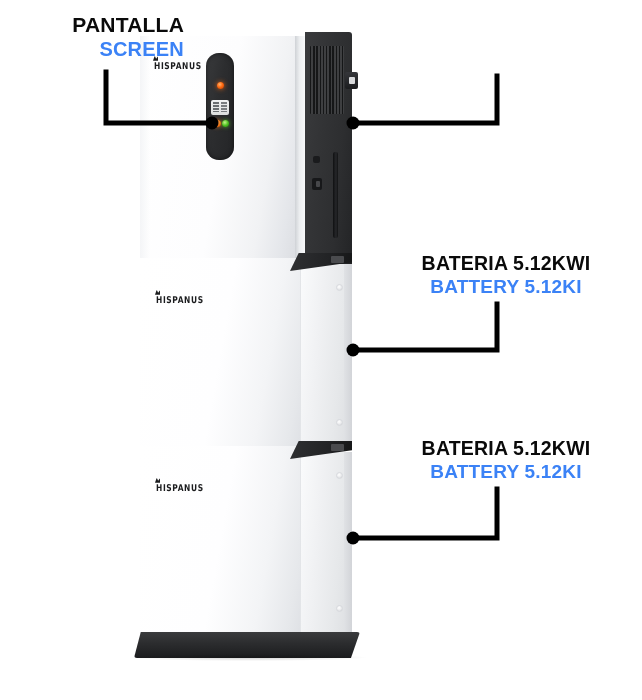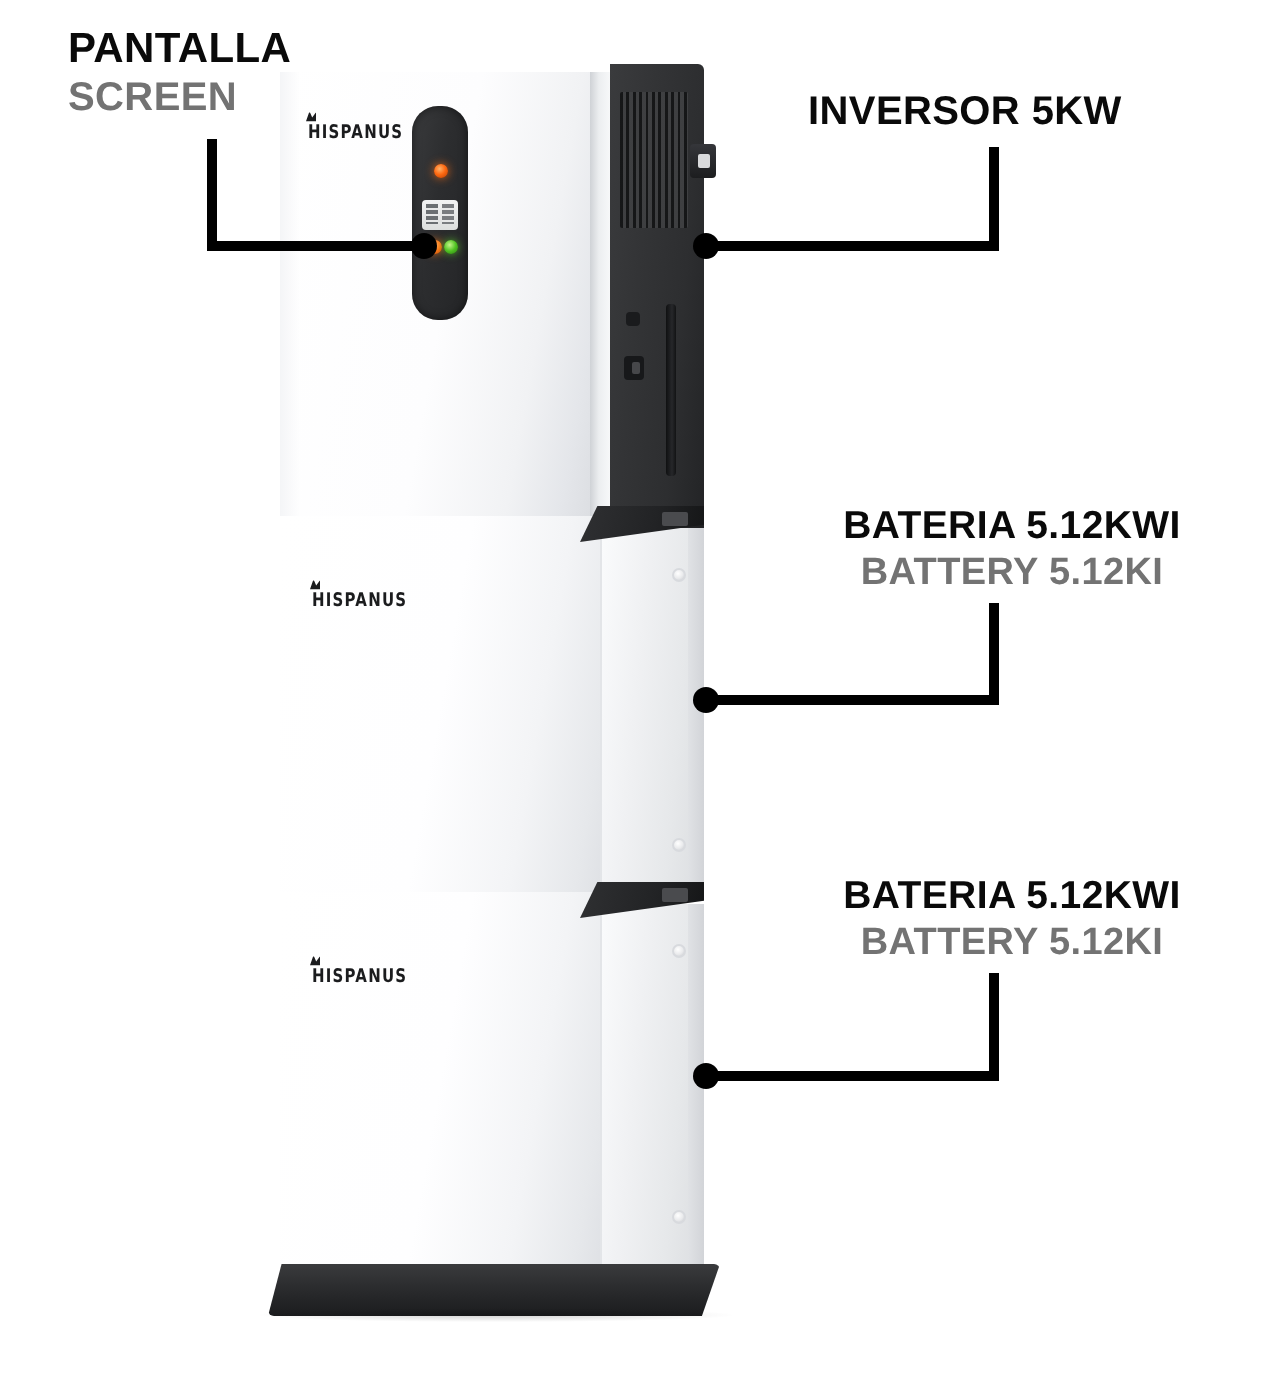--- a/index.html
+++ b/index.html
@@ -20,25 +20,25 @@
 
   
   .callout { position: absolute; white-space: nowrap; }
   .callout .line1 {
     font-weight: bold;
     color: #0a0a0a;
     letter-spacing: .2px;
   }
   .callout .line2 {
     font-weight: bold;
-    color: #737373;
+    color: #3b82f6;
     letter-spacing: .2px;
   }
 
-  #callout-screen      { left: 34px;  top: 12px;  text-align: left; width: 150px; }
+  #callout-screen      { left: 34px;  top: 12px;  text-align: right; width: 150px; }
   #callout-screen .line1 { font-size: 21px; line-height: 25px; }
   #callout-screen .line2 { font-size: 20px; line-height: 24px; }
 
   #callout-inverter    { left: 404px; top: 44px;  width: 200px; text-align: left; }
   #callout-inverter .line1 { font-size: 20px; line-height: 24px; }
 
   #callout-battery-1   { left: 396px; top: 252px; width: 220px; text-align: center; }
   #callout-battery-1 .line1 { font-size: 19.5px; line-height: 23px; }
   #callout-battery-1 .line2 { font-size: 19px;  line-height: 23px; }
 
@@ -391,23 +391,20 @@
 
     <path d="M 497 489 L 497 538 L 353 538" stroke="#000" stroke-width="5" fill="none" stroke-linecap="square"></path>
     <circle cx="353" cy="538" r="6.5" fill="#000"></circle>
   </svg>
 
   <div class="callout" id="callout-screen">
     <div class="line1">PANTALLA</div>
     <div class="line2">SCREEN</div>
   </div>
 
-  <div class="callout" id="callout-inverter">
-    <div class="line1">INVERSOR 5KW</div>
-  </div>
 
   <div class="callout" id="callout-battery-1">
     <div class="line1">BATERIA 5.12KWI</div>
     <div class="line2">BATTERY 5.12KI</div>
   </div>
 
   <div class="callout" id="callout-battery-2">
     <div class="line1">BATERIA 5.12KWI</div>
     <div class="line2">BATTERY 5.12KI</div>
   </div>

